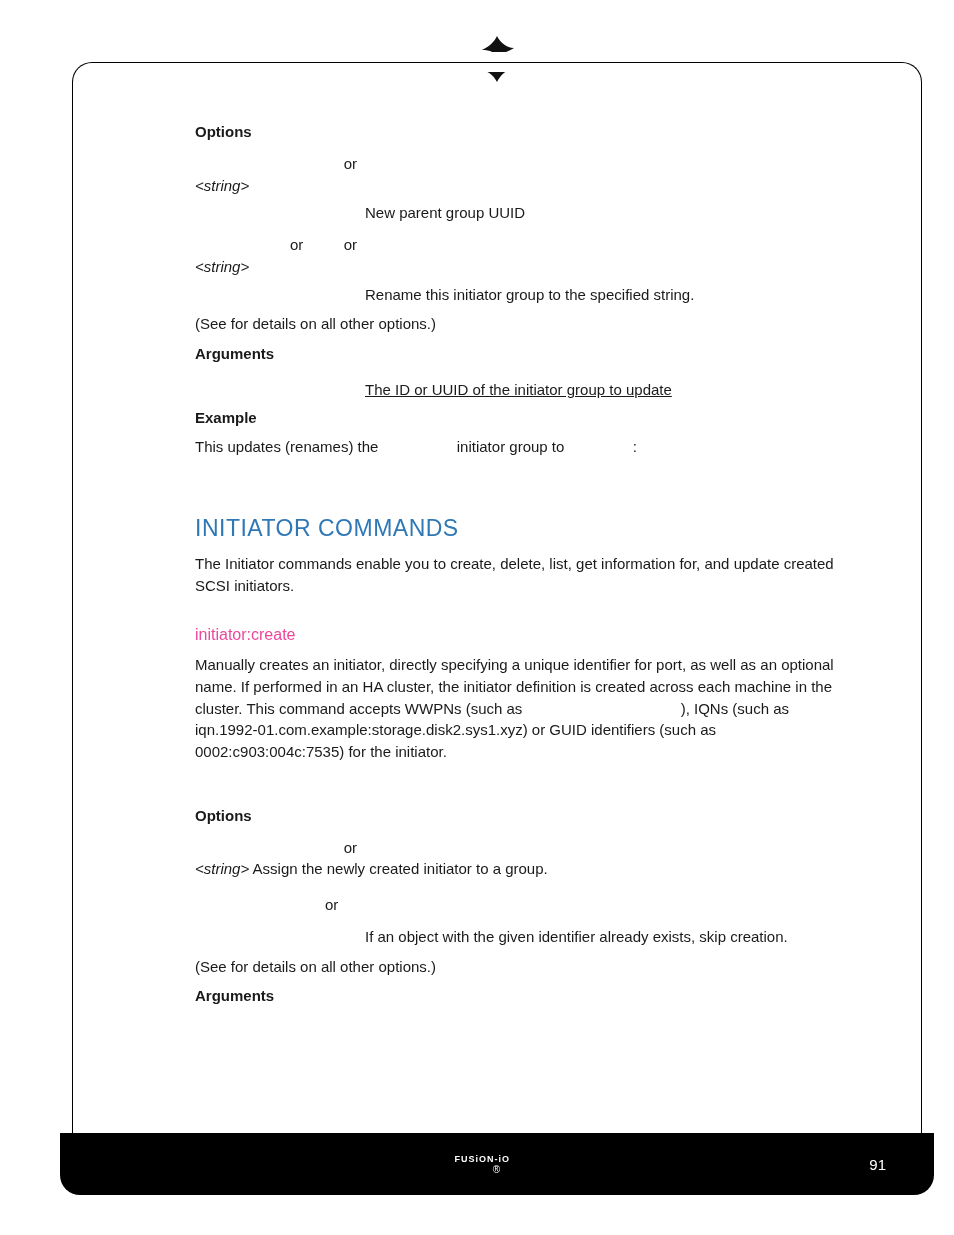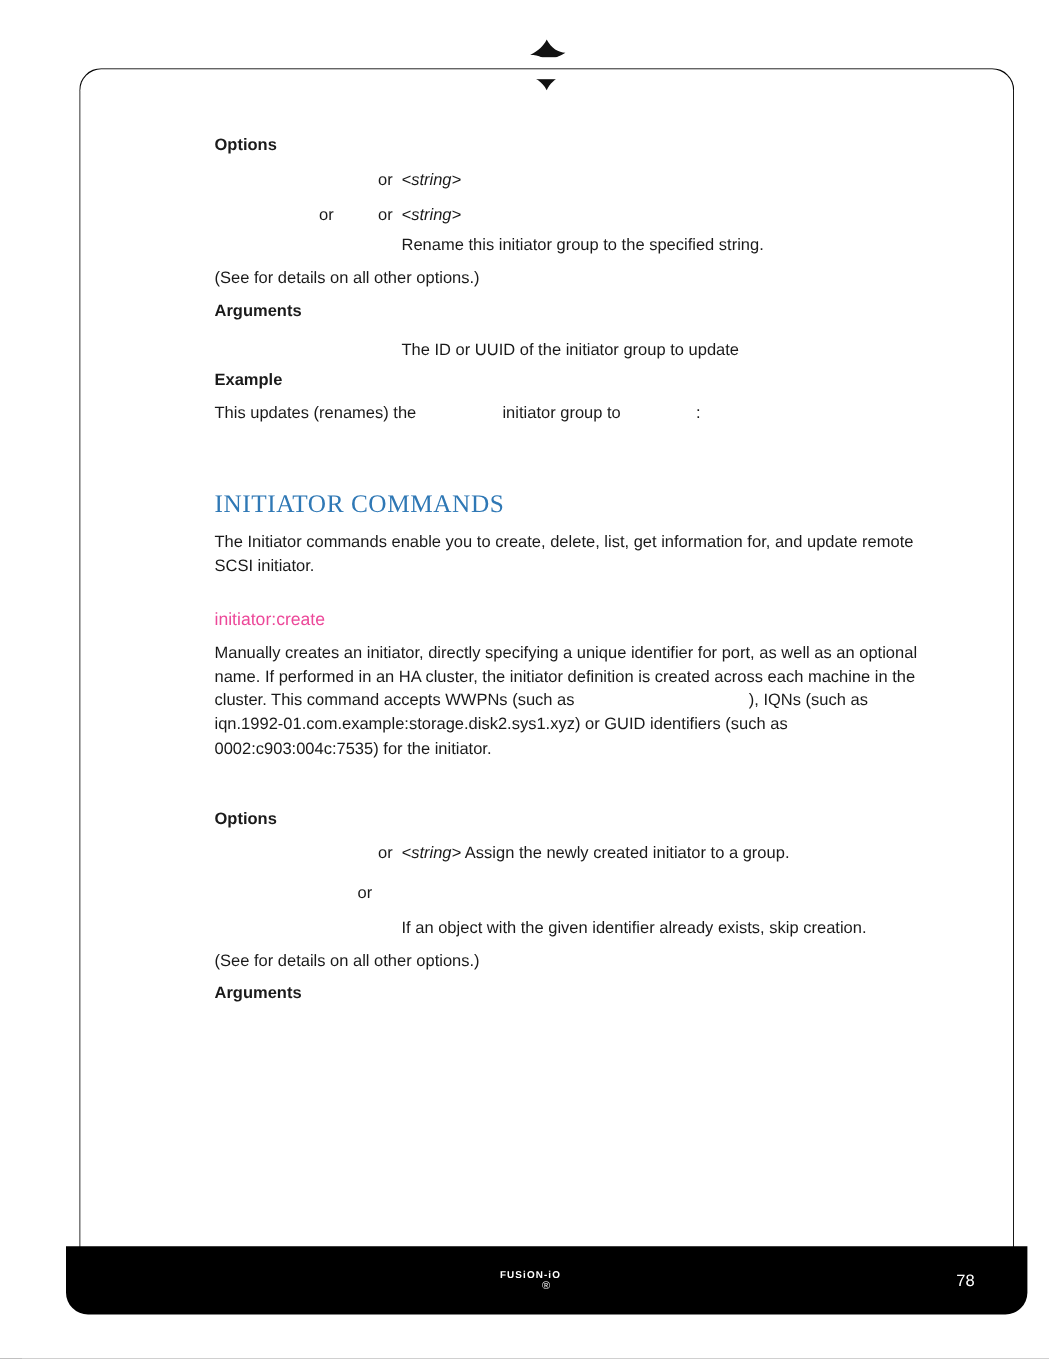--- a/index.html
+++ b/index.html
@@ -50,30 +50,30 @@
     top: 115px;
     left: 175px;
     width: 660px;
     font-size: 15px;
     line-height: 1.45;
     color: #1a1a1a;
   }
 
   .h-bold { font-weight: 700; margin-top: 6px; margin-bottom: 8px; font-size: 15px; }
 
-  .opt-row { display: flex; margin-top: 10px; }
+  .opt-row { display: flex; margin-top: 10px; flex-direction: column; }
   .opt-left { width: 170px; text-align: right; padding-right: 8px; }
   .opt-right { flex: 1; }
   .opt-desc { margin-left: 170px; margin-top: 6px; margin-bottom: 6px; }
   .para { margin-top: 8px; margin-bottom: 8px; }
 
   em, .ital { font-style: italic; }
 
   .section-title {
-    font-family: Liberation Serif, serif;
+    font-family: Liberation Sans, sans-serif;
     font-stretch: condensed;
     letter-spacing: 0.5px;
     color: #2f78b5;
     font-size: 23px;
     font-weight: 400;
     margin-top: 54px;
     margin-bottom: 8px;
   }
   .sub-title {
     color: #ec4899;
@@ -137,53 +137,54 @@
     <div class="h-bold">Options</div>
 
     <div class="opt-row">
       <div class="opt-left">
         <span>or</span>
       </div>
       <div class="opt-right">
         <span class="ital">&lt;string&gt;</span>
       </div>
     </div>
+    <div class="opt-desc">New parent group UUID</div>
 
     <div class="opt-row">
       <div class="opt-left">
         <span>or</span>
         <span style="display:inline-block;width:32px;"></span>
         <span>or</span>
       </div>
       <div class="opt-right">
         <span class="ital">&lt;string&gt;</span>
       </div>
     </div>
     <div class="opt-desc">Rename this initiator group to the specified string.</div>
 
     <div class="para">
       <span>(See </span>
       <span class="xref"></span>
       <span> for details on all other options.)</span>
     </div>
 
     <div class="h-bold">Arguments</div>
-    <div class="opt-desc" style="margin-top:14px;">The ID or UUID of the initiator group to update</div>
+    <div class="opt-desc" style="margin-top:14px;text-decoration:underline;">The ID or UUID of the initiator group to update</div>
 
     <div class="h-bold">Example</div>
     <div class="para">
       <span>This updates (renames) the </span>
       <span style="display:inline-block;width:70px;"></span>
       <span> initiator group to </span>
       <span style="display:inline-block;width:60px;"></span>
       <span>:</span>
     </div>
 
     <div class="section-title">INITIATOR COMMANDS</div>
-    <div class="para">The Initiator commands enable you to create, delete, list, get information for, and update remote SCSI initiator.</div>
+    <div class="para">The Initiator commands enable you to create, delete, list, get information for, and update created SCSI initiators.</div>
 
     <div class="sub-title">initiator:create</div>
     <div class="para">
       <span>Manually creates an initiator, directly specifying a unique identifier for port, as well as an optional name. If performed in an HA cluster, the initiator definition is created across each machine in the cluster. This command accepts WWPNs (such as </span>
       <span style="display:inline-block;width:150px;"></span>
       <span>), IQNs (such as iqn.1992-01.com.example:storage.disk2.sys1.xyz) or GUID identifiers (such as 0002:c903:004c:7535) for the initiator.</span>
     </div>
 
     <div style="height:28px;"></div>
 
@@ -218,16 +219,16 @@
 
   <div class="footer">
     <div class="footer-logo">
       <svg width="170" height="22" viewBox="0 0 170 22">
         <g fill="#fff" font-family="Arial, sans-serif" font-weight="600">
           <text x="0" y="17" font-size="18" letter-spacing="2">FUSiON-iO</text>
         </g>
       </svg>
         <span class="dot">®</span>
     </div>
-    <div class="page-num">78</div>
+    <div class="page-num">91</div>
   </div>
 
 </div>
 
 </body></html>

